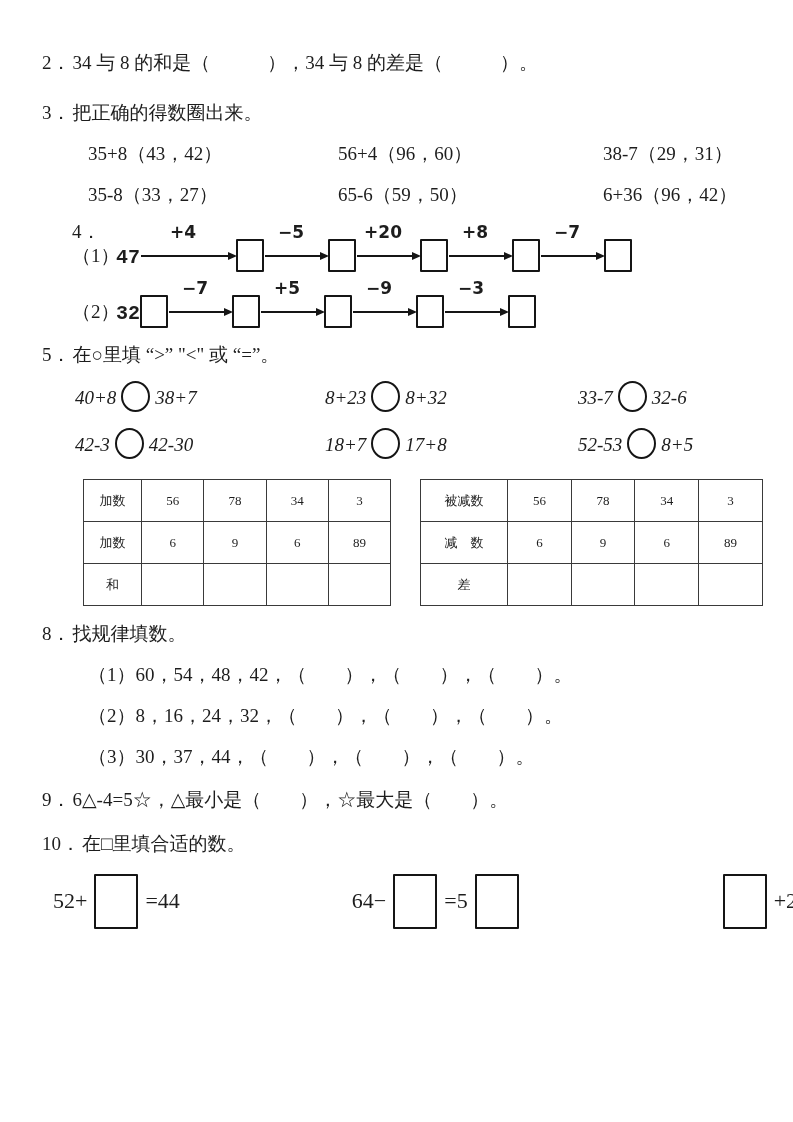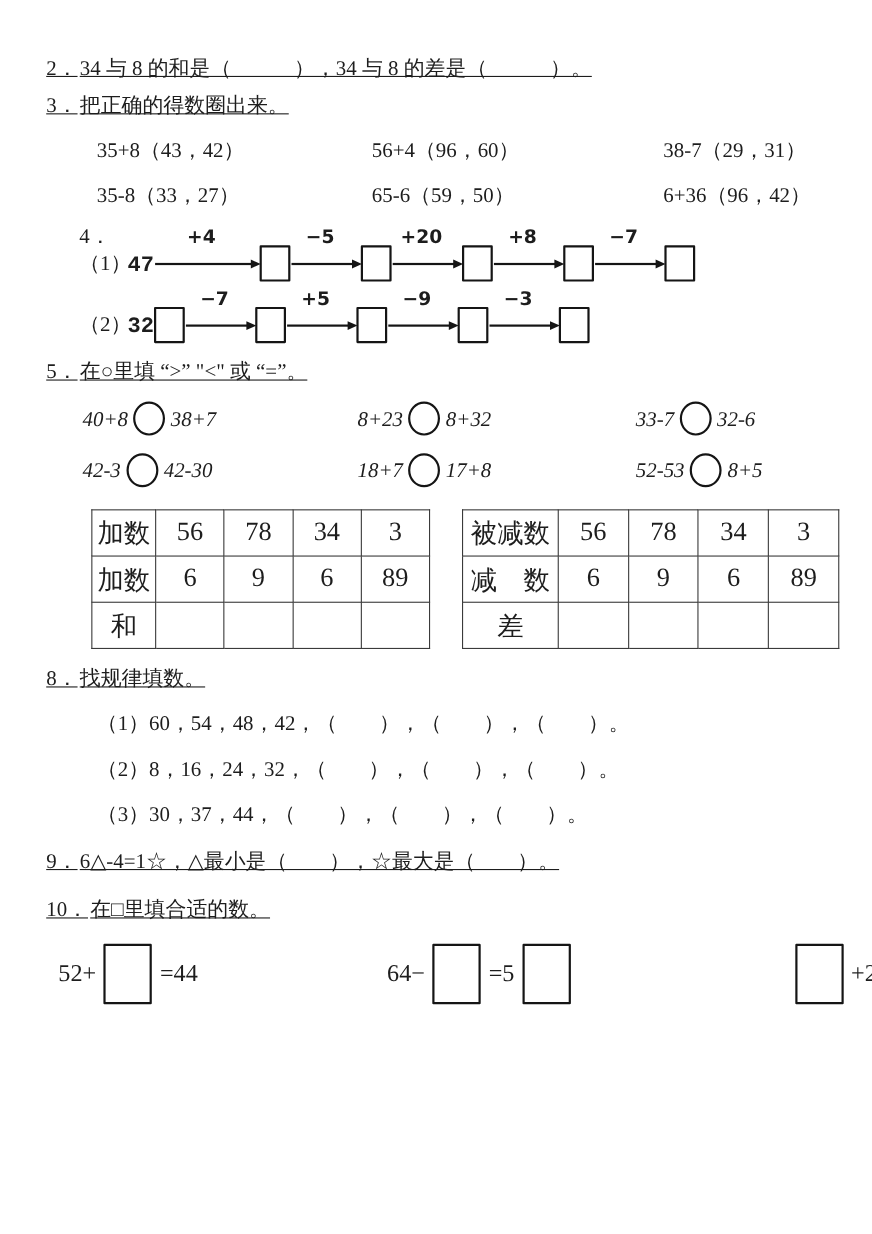--- a/index.html
+++ b/index.html
@@ -7,29 +7,29 @@
   .page {
     width: 793px; height: 1122px;
     background: #ffffff;
     color: #1d1d1d;
     font-family: "Liberation Serif", "DejaVu Serif", serif;
     font-size: 19px;
     padding: 50px 30px 0 42px;
     position: relative;
     overflow: hidden;
   }
-  .qline { line-height: 26px; white-space: nowrap; text-decoration: underline; }
+  .qline { line-height: 26px; white-space: nowrap; }
   .qnum { margin-right: 2px; }
 
   
   .row3 { display: grid; grid-template-columns: 237px 252px auto; padding-left: 46px; line-height: 26px; }
   .row3.cmprow { padding-left: 33px; grid-template-columns: 250px 253px auto; }
 
   .sec-q3 .row3 { margin-top: 15px; gap: 13px; }
-  .sec-q3 .qline { margin-top: 8px; }
+  .sec-q3 .qline { margin-top: 24px; }
 
   
   .sec-q4 { margin-top: 12px; }
   .chain { display: flex; align-items: flex-end; height: 50px; padding-left: 30px; }
   .chain + .chain { margin-top: 6px; }
   .chain .sub { line-height: 24px; margin-bottom: 2px; width: 44px; }
   .chain .start { font-weight: bold; font-size: 20px; margin-bottom: 1px; font-family: Liberation Mono, monospace; }
   .chain-arrow { position: relative; width: 64px; height: 46px; flex: none; }
   .chain-arrow.first { width: 96px; }
   .chain-arrow .albl {
@@ -50,21 +50,21 @@
   .cmp { display: flex; align-items: flex-start; font-style: italic; }
   .cmp .side { line-height: 34px; }
   .cmp-circle { width: 29px; height: 31px; border: 2px solid #151515; border-radius: 50%; margin: 0 5px; flex: none; background: #fff; }
 
   
   .sec-q6 { margin-top: 17px; }
   .tables { display: flex; margin-top: 11px; padding-left: 41px; }
   table.ftable { border-collapse: collapse; }
   table.ftable td {
     border: 1.6px solid #3a3a3a; height: 42px; text-align: center;
-    font-size: 24px; padding: 0 4px;
+    font-size: 13px; padding: 0 4px;
   }
   table.tleft { width: 308px; }
   table.tleft td { width: 62px; }
   table.tleft td:first-child { width: 58px; }
   table.tright { margin-left: 29px; width: 343px; }
   table.tright td { width: 63px; }
   table.tright td:first-child { width: 86px; }
 
   
   .sec-q7 { margin-top: 13px; }
@@ -284,21 +284,21 @@
       <span class="qnum">8．</span><span>找规律填数。</span>
     </div>
     <div>
         <div class="q8item">（1）60，54，48，42，（　　），（　　），（　　）。</div>
         <div class="q8item">（2）8，16，24，32，（　　），（　　），（　　）。</div>
         <div class="q8item">（3）30，37，44，（　　），（　　），（　　）。</div>
       </div>
   </div>
 
   <div class="qline sec-q9">
-    <span class="qnum">9．</span><span>6△-4=1☆，△最小是（　　），☆最大是（　　）。</span>
+    <span class="qnum">9．</span><span>6△-4=5☆，△最小是（　　），☆最大是（　　）。</span>
   </div>
 
   <div class="sec-q10">
     <div class="qline">
       <span class="qnum">10．</span><span>在□里填合适的数。</span>
     </div>
     <div class="eqrow">
         <div class="eq e1">
           <span class="etext">52+</span>
           <div class="eq-box"></div>

